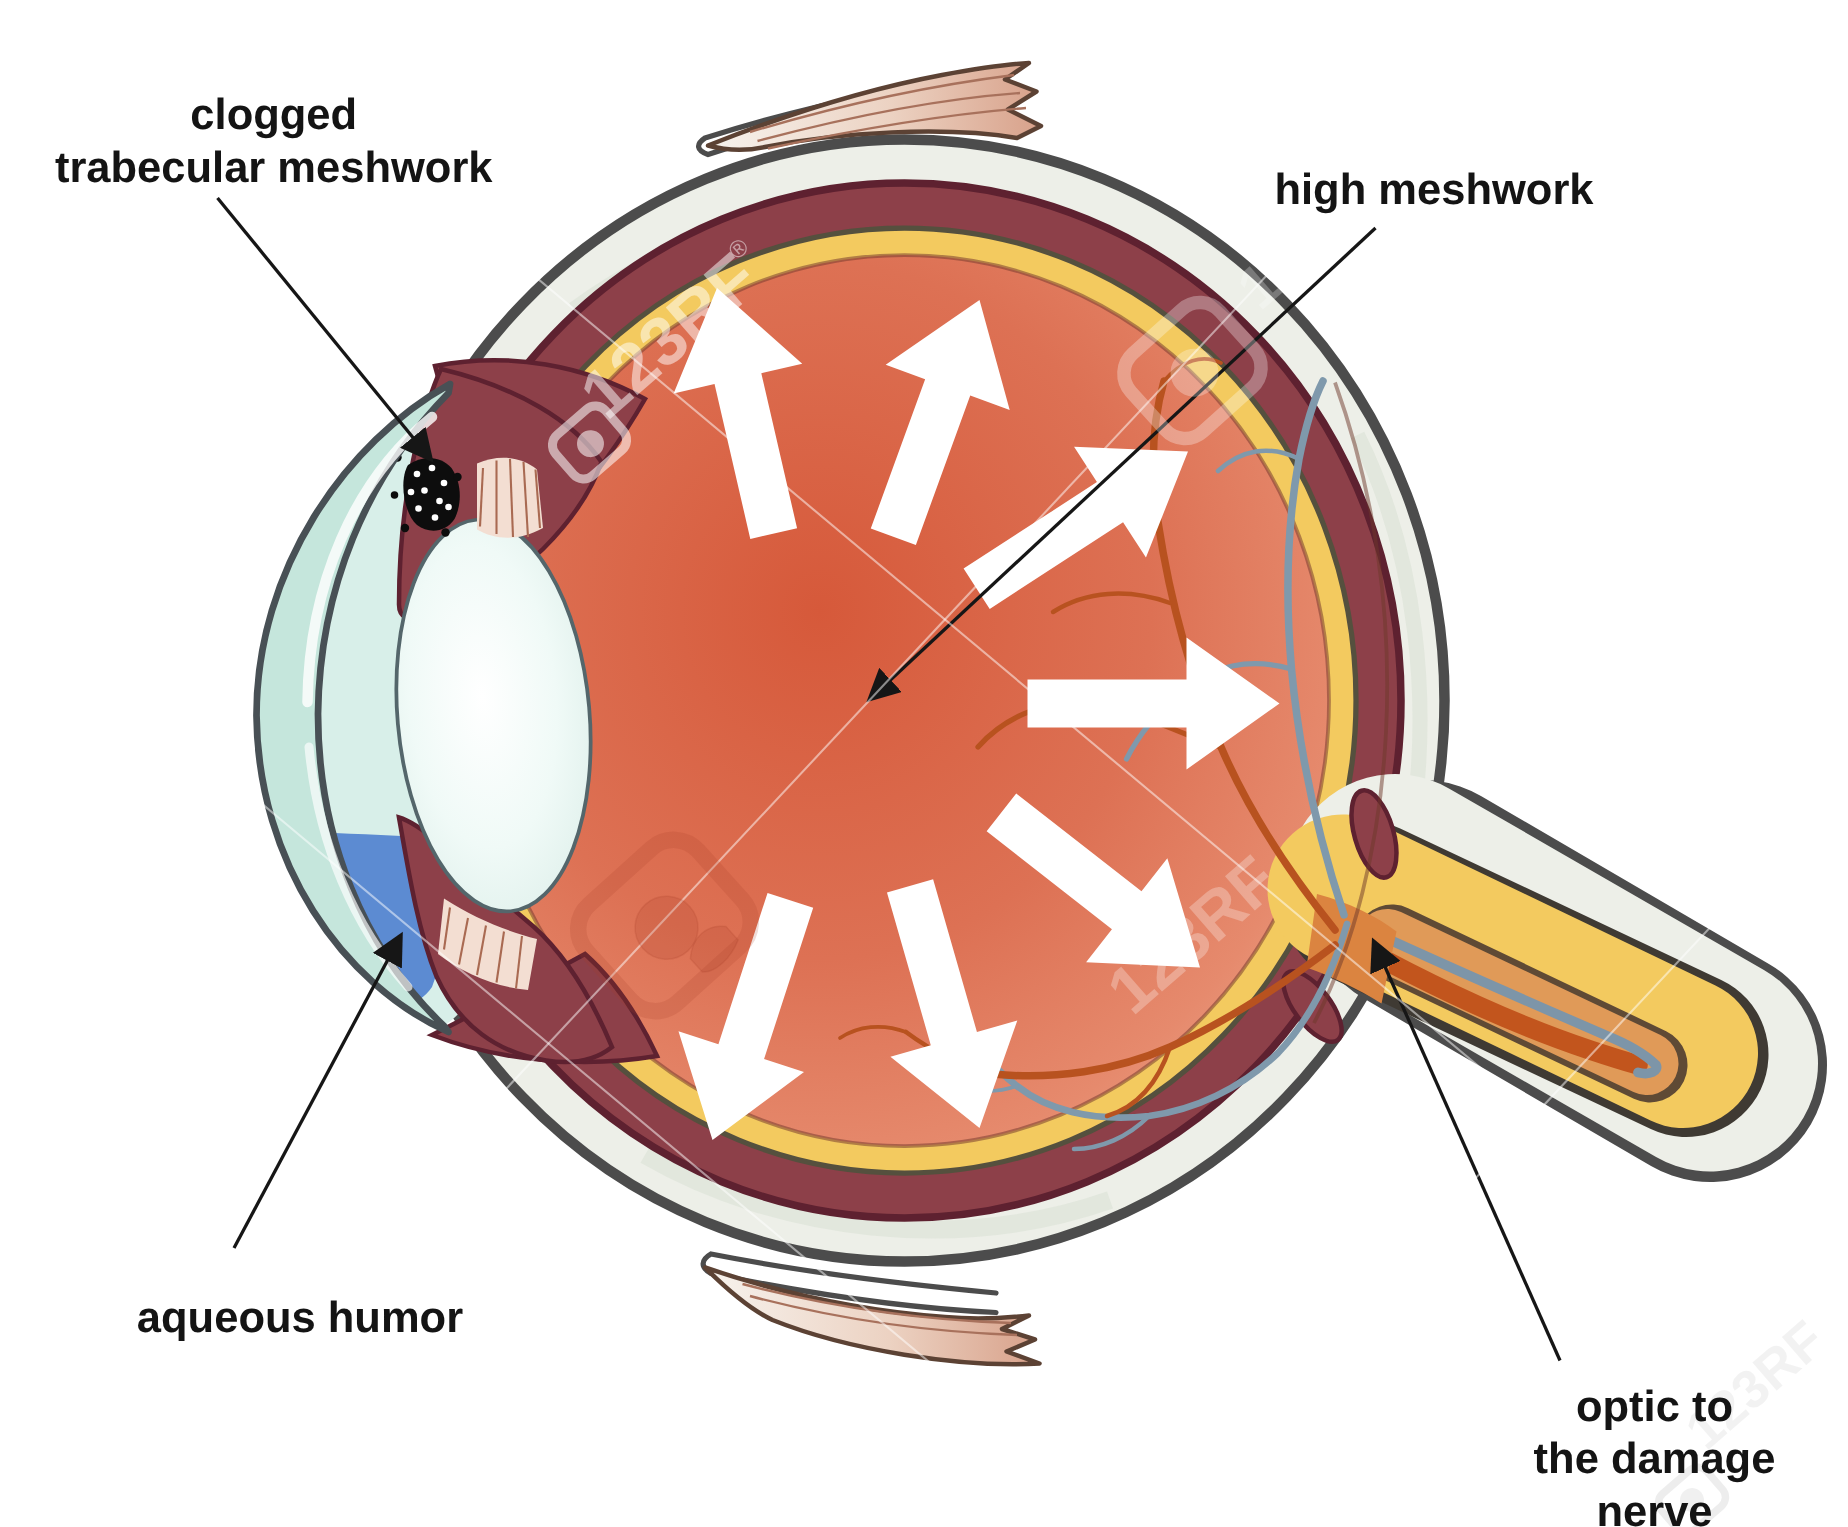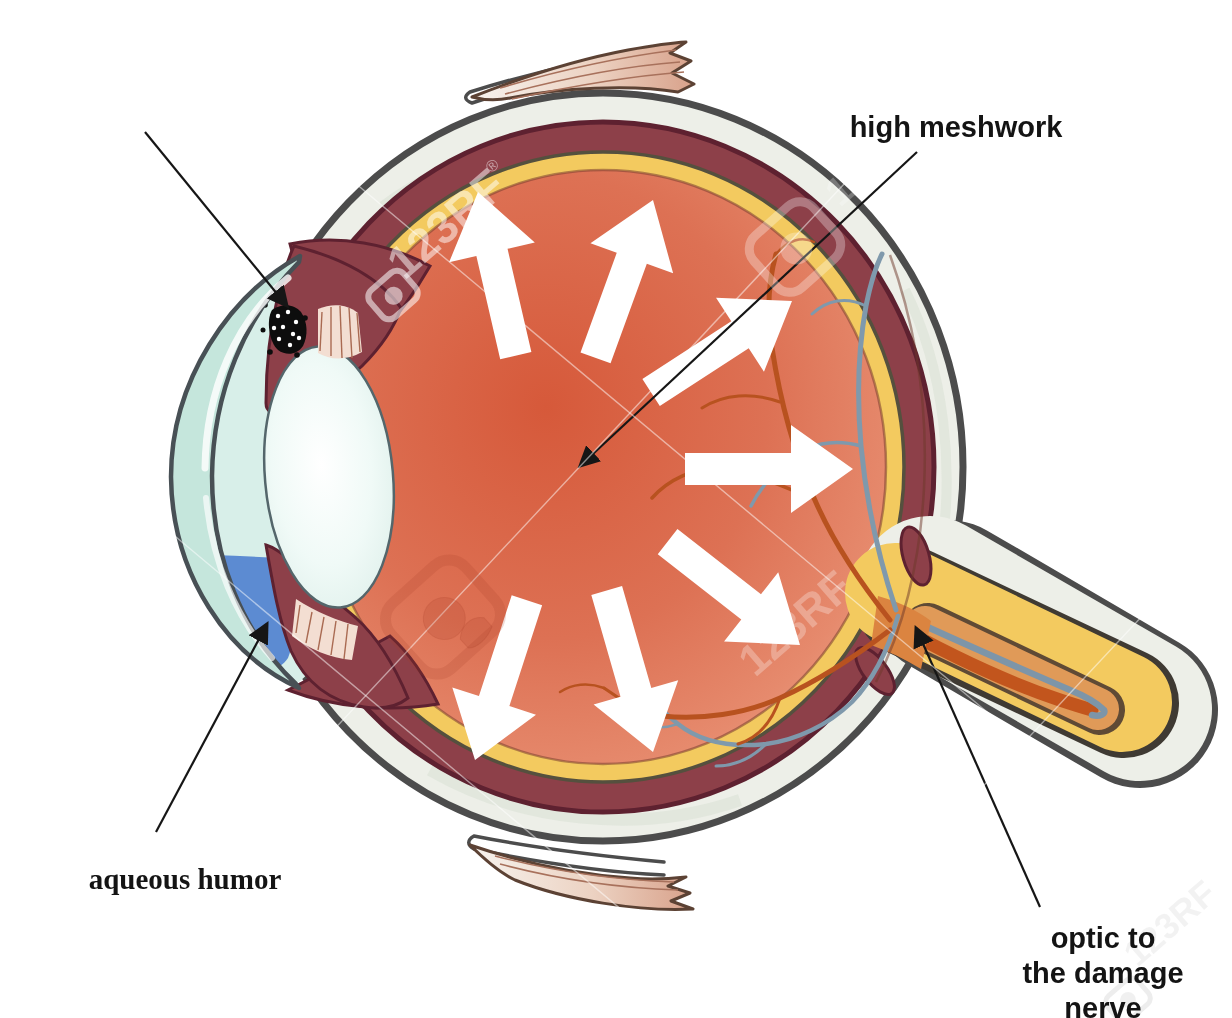--- a/index.html
+++ b/index.html
@@ -210,24 +210,28 @@
       <circle cx="0" cy="1" r="9" fill="rgba(255,255,255,0.32)"></circle>
     </g>
     <g transform="translate(1128,1000) rotate(-41)">
       <rect x="-20" y="-16" width="40" height="32" rx="8" fill="none" stroke="rgba(0,0,0,0.07)" stroke-width="5"></rect>
       <circle cx="0" cy="0" r="8" fill="rgba(0,0,0,0.06)"></circle>
       <text x="28" y="-18" font-size="36" font-weight="bold" fill="rgba(0,0,0,0.05)" font-family="Liberation Sans, sans-serif">123RF</text>
     </g>
   </g>
 </svg>
 
+  <div class="lbl" style="left:30px;top:60px;width:305px;">
+    <div>clogged</div>
+    <div>trabecular meshwork</div>
+  </div>
   <div class="lbl" style="left:846px;top:110px;width:220px;">
     <div>high meshwork</div>
   </div>
-  <div class="lbl" style="left:60px;top:862px;width:250px;font-family:Liberation Serif, serif;">
+  <div class="lbl" style="left:75px;top:862px;width:250px;">
     <div>aqueous humor</div>
   </div>
   <div class="lbl" style="left:993px;top:921px;width:220px;">
     <div>optic to</div>
     <div>the damage nerve</div>
   </div>
 
 </div>
 
 </body></html>

